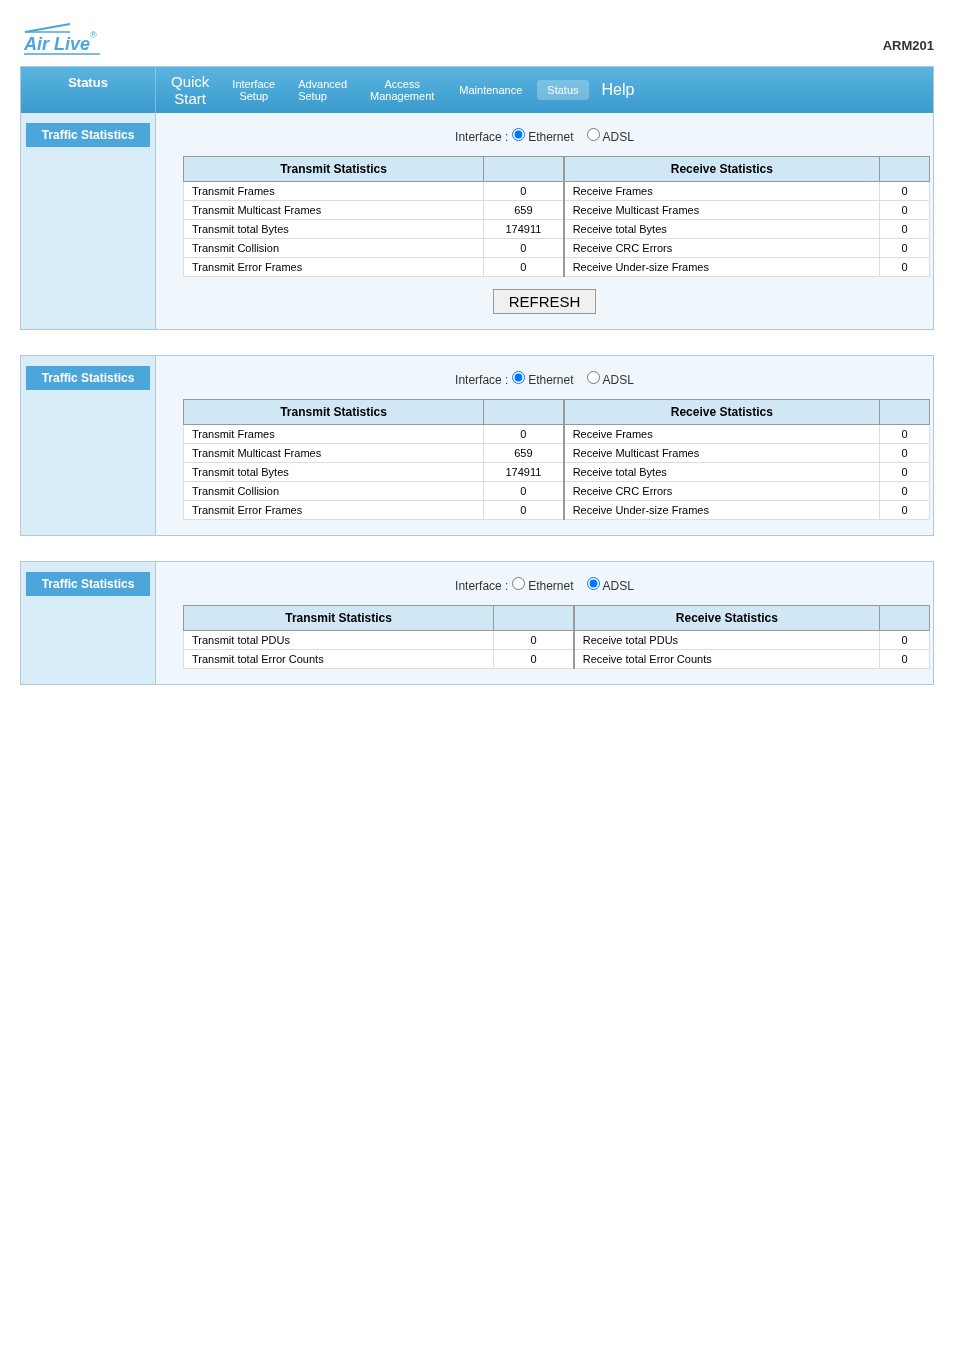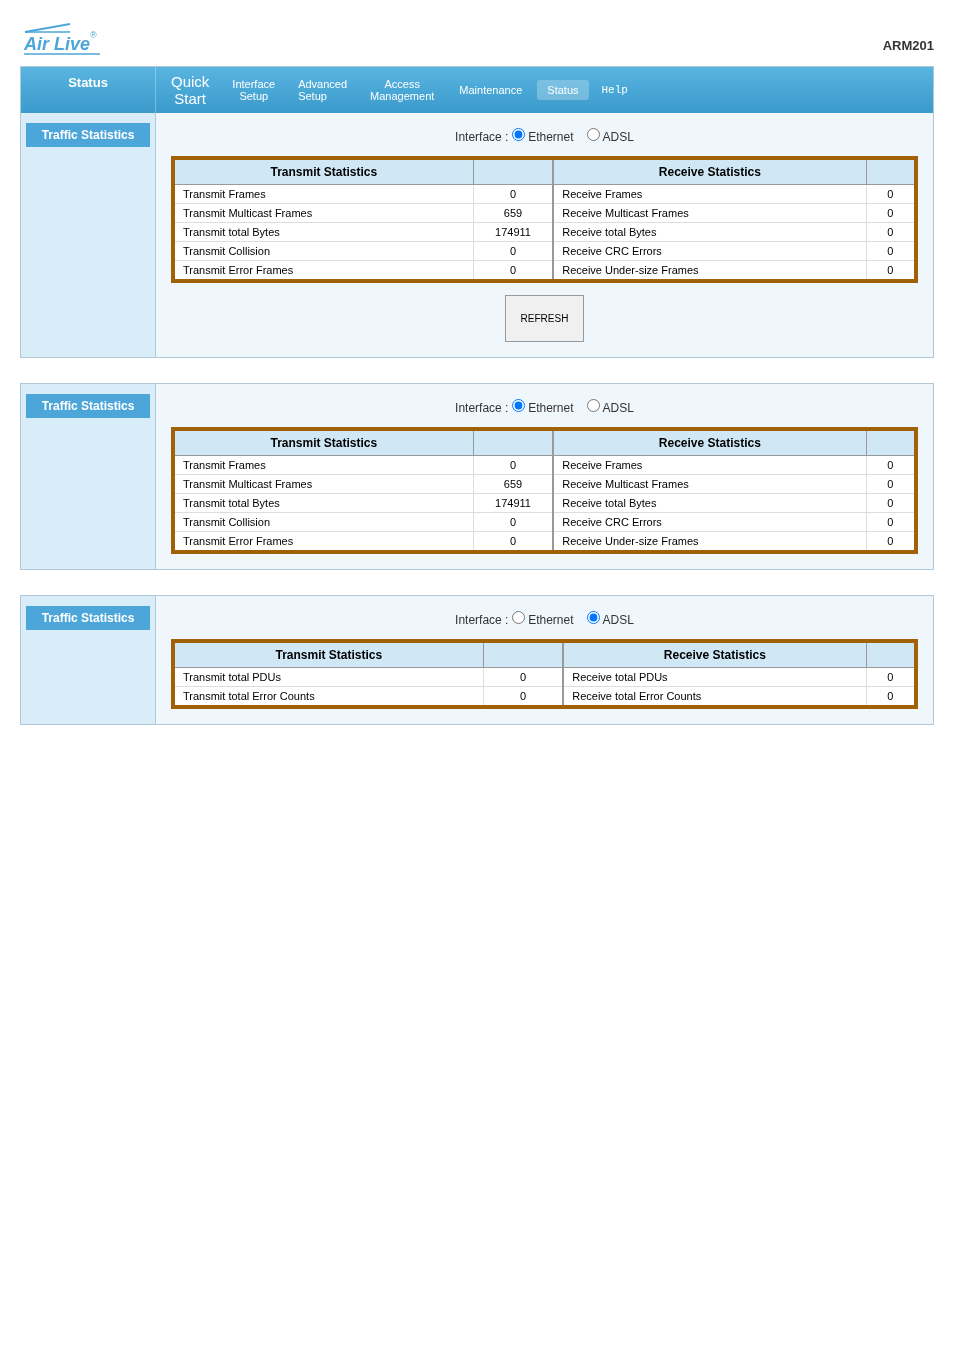--- a/index.html
+++ b/index.html
@@ -7,22 +7,23 @@
       font-family: Arial, sans-serif;
       font-size: 12px;
       background: #fff;
       width: 954px;
     }
 
     
     .stats-table {
       width: 100%;
       border-collapse: collapse;
-      border: 4px solid #a16207;
+      border: 1px solid #a16207;
       background: #fff;
+      margin-left: 12px;
     }
     .stats-table th {
       background: #d0e8f5;
       font-weight: bold;
       font-size: 12px;
       padding: 5px 8px;
       text-align: center;
       border: 1px solid #999;
     }
     .stats-table td {
@@ -36,22 +37,22 @@
     .section-divider {
       border-left: 2px solid #999 !important;
     }
 
     
     .refresh-row {
       text-align: center;
       margin-top: 10px;
     }
     .refresh-btn {
-      padding: 17px 15px;
-      font-size: 10px;
+      padding: 3px 15px;
+      font-size: 15px;
       background: #f0f0f0;
       border: 1px solid #999;
       cursor: pointer;
     }
 
     .page-outer {
       padding: 10px 0;
       background: #fff;
     }
 
@@ -104,21 +105,21 @@
   <div style="margin: 0 20px; border: 1px solid #b0c8d8;">
     <div style="display:flex; background: linear-gradient(to bottom, #5ab4e0, #3a9bcc);">
       <div style="color:#fff; font-weight:bold; font-size:13px; padding:8px 15px; width:135px; text-align:center; border-right:1px solid rgba(255,255,255,0.3);">Status</div>
       <div style="display:flex; align-items:center; flex:1; padding:2px 5px; gap:3px;">
         <div style="color:#fff;font-size:15px;padding:4px 10px;text-align:center;cursor:pointer;">Quick<br>Start</div>
         <div style="color:#fff;font-size:11px;padding:4px 10px;text-align:center;cursor:pointer;">Interface<br>Setup</div>
         <div style="color:#fff;font-size:11px;padding:4px 10px;cursor:pointer;">Advanced<br>Setup</div>
         <div style="color:#fff;font-size:11px;padding:4px 10px;text-align:center;cursor:pointer;">Access<br>Management</div>
         <div style="color:#fff;font-size:11px;padding:4px 12px;text-align:center;cursor:pointer;">Maintenance</div>
         <div style="color:#fff;font-size:11px;padding:4px 10px;text-align:center;cursor:pointer;background:rgba(255,255,255,0.25);border-radius:3px;">Status</div>
-        <div style="color:#fff;font-size:11px;padding:4px 10px;text-align:center;cursor:pointer;font-family:Liberation Mono, monospace;">Help</div>
+        <div style="color:#fff;font-size:16px;padding:4px 10px;text-align:center;cursor:pointer;">Help</div>
       </div>
     </div>
 
 
     <div style="display:flex;">
       <div style="width:135px;background:#d8edf8;border-right:1px solid #b0c8d8;padding:10px 5px;">
         <div style="background:#4da6d9;color:#fff;font-weight:bold;font-size:12px;padding:5px 8px;text-align:center;">Traffic Statistics</div>
       </div>
       <div style="flex:1;padding:15px;background:#f0f7fc;">
 

